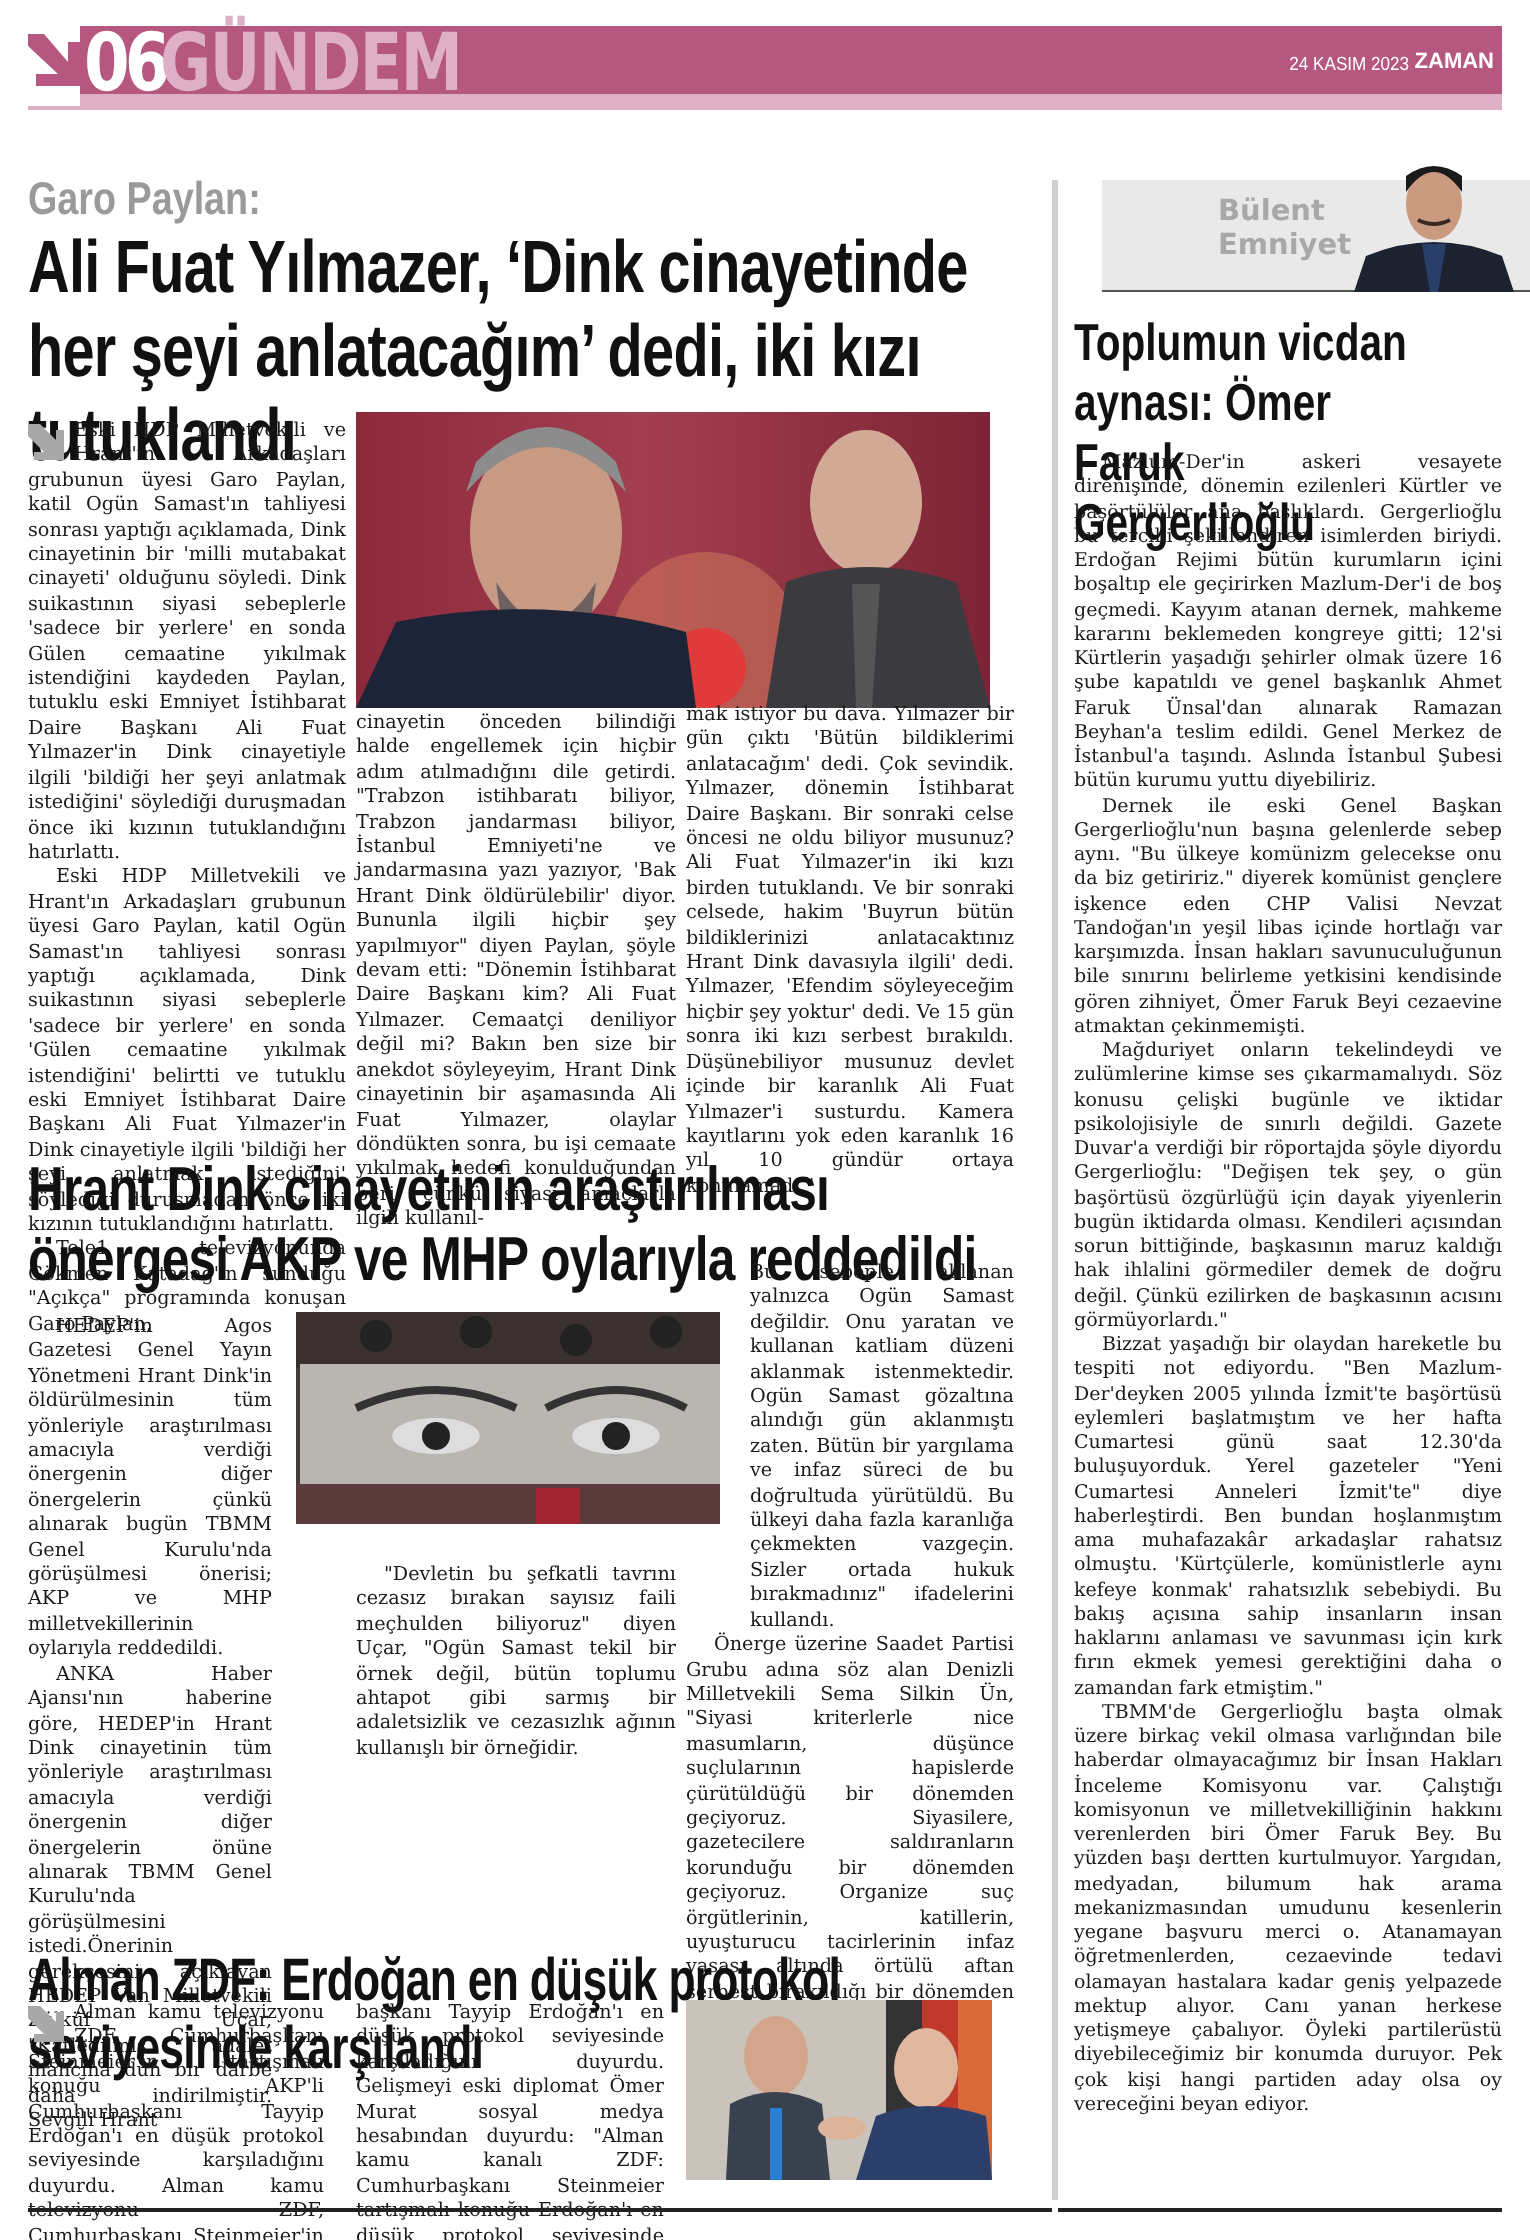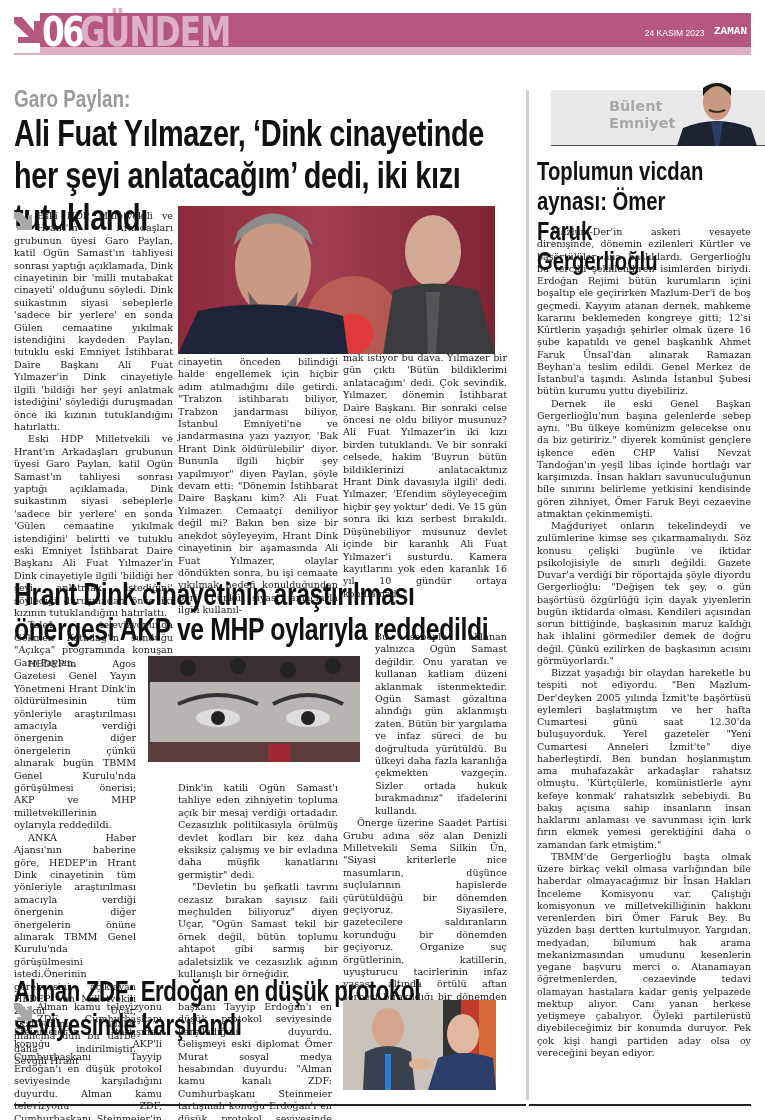--- a/index.html
+++ b/index.html
@@ -5,21 +5,21 @@
   *{box-sizing:border-box;margin:0;padding:0}
   html,body{width:765px;height:1120px;background:#fff;overflow:hidden}
   body{position:relative;font-family:"DejaVu Serif",serif;color:#1a1a1a}
   .masthead{position:absolute;left:14px;top:13px;width:737px;height:34px;background:#b5577f}
   .masthead-strip{position:absolute;left:14px;top:47px;width:737px;height:8px;background:#deb0c6}
   .mh-arrow{position:absolute;left:14px;top:13px;width:26px;height:40px;background:#fff}
   .mh-arrow svg{position:absolute;left:0;top:4px}
   .mh-num{position:absolute;left:42px;top:9px;font-family:"DejaVu Sans",sans-serif;font-weight:bold;font-size:40px;letter-spacing:-3px;color:#fff;line-height:46px;transform:scaleX(.82);transform-origin:left}
   .mh-sect{position:absolute;left:80px;top:9px;font-family:"DejaVu Sans",sans-serif;font-weight:bold;font-size:40px;letter-spacing:-1px;color:#deb0c6;line-height:46px;transform:scaleX(.78);transform-origin:left}
   .mh-date{position:absolute;right:60px;top:27px;color:#fff;font-family:"Liberation Sans",sans-serif;font-size:9.5px;transform:scaleX(.9);transform-origin:right}
-  .mh-brand{position:absolute;right:18px;top:25px;color:#fff;font-family:Liberation Mono, monospace;font-size:11px;font-weight:bold}
+  .mh-brand{position:absolute;right:18px;top:25px;color:#fff;font-family:Liberation Sans, sans-serif;font-size:11px;font-weight:bold}
 
   .kicker{position:absolute;left:14px;top:86px;font-family:"Liberation Sans",sans-serif;font-weight:bold;font-size:23px;color:#9a9a9a;transform:scaleX(.82);transform-origin:left}
   .headline{font-family:"Liberation Sans",sans-serif;font-weight:bold;color:#111;letter-spacing:-0.5px}
   .h1{position:absolute;left:14px;top:113px;width:620px;font-size:37px;line-height:42px;transform:scaleX(.78);transform-origin:left}
   .h2{position:absolute;left:14px;top:577px;width:620px;font-size:31px;line-height:35px;transform:scaleX(.8);transform-origin:left}
   .h3{position:absolute;left:14px;top:974px;width:680px;font-size:30px;line-height:34px;transform:scaleX(.74);transform-origin:left}
 
   .col{position:absolute;font-size:9.6px;line-height:12.4px;text-align:justify;hyphens:auto}
   .col p{text-indent:14px}
   .col p.first{text-indent:0}
@@ -97,21 +97,20 @@
     <rect x="0" y="86" width="212" height="20" fill="#5a3a3a"></rect>
     <rect x="120" y="88" width="22" height="18" fill="#a12532"></rect>
   </svg>
 </div>
 
 <div class="col" style="left:14px;top:658px;width:122px">
   <p>HEDEP'in Agos Gazetesi Genel Yayın Yönetmeni Hrant Dink'in öldürülmesinin tüm yönleriyle araştırılması amacıyla verdiği önergenin diğer önergelerin çünkü alınarak bugün TBMM Genel Kurulu'nda görüşülmesi önerisi; AKP  ve MHP milletvekillerinin oylarıyla reddedildi.</p>
   <p>ANKA Haber Ajansı'nın haberine göre, HEDEP'in Hrant Dink cinayetinin tüm yönleriyle araştırılması amacıyla verdiği önergenin diğer önergelerin önüne alınarak TBMM Genel Kurulu'nda görüşülmesini istedi.Önerinin gerekçesini açıklayan HEDEP Van Milletvekili Zülküf Uçar, "Katledilmiş adalet inancına dün bir darbe daha indirilmiştir. Sevgili Hrant</p>
 </div>
 <div class="col" style="left:178px;top:782px;width:160px">
-  <p class="first">Dink'in katili Ogün Samast'ı tahliye eden zihniyetin topluma açık bir mesaj verdiği ortadadır. Cezasızlık politikasıyla örülmüş devlet kodları bir kez daha eksiksiz çalışmış ve bir evladına daha müşfik kanatlarını germiştir" dedi.</p>
   <p>"Devletin bu şefkatli tavrını cezasız bırakan sayısız faili meçhulden biliyoruz" diyen Uçar, "Ogün Samast tekil bir örnek değil, bütün toplumu ahtapot gibi sarmış bir adaletsizlik ve cezasızlık ağının kullanışlı bir örneğidir.</p>
 </div>
 <div class="col" style="left:343px;top:631px;width:164px">
   <p class="first" style="padding-left:32px">Bu sebeple aklanan yalnızca Ogün Samast değildir. Onu yaratan ve kullanan katliam düzeni aklanmak istenmektedir. Ogün Samast gözaltına alındığı gün aklanmıştı zaten. Bütün bir yargılama ve infaz süreci de bu doğrultuda yürütüldü. Bu ülkeyi daha fazla karanlığa çekmekten vazgeçin. Sizler ortada hukuk bırakmadınız" ifadelerini kullandı.</p>
   <p>Önerge üzerine Saadet Partisi Grubu adına söz alan Denizli Milletvekili Sema Silkin Ün, "Siyasi kriterlerle nice masumların, düşünce suçlularının hapislerde çürütüldüğü bir dönemden geçiyoruz. Siyasilere, gazetecilere saldıranların korunduğu bir dönemden geçiyoruz. Organize suç örgütlerinin, katillerin, uyuşturucu tacirlerinin infaz yasası altında örtülü aftan serbest bırakıldığı bir dönemden geçiyoruz" dedi.</p>
 </div>
 
 <div class="headline h3">Alman ZDF: Erdoğan en düşük protokol seviyesinde karşılandı</div>
 <div class="col" style="left:14px;top:1001px;width:148px">
   <p class="first"><span class="dropicon"><svg width="18" height="18" viewBox="0 0 18 18">

